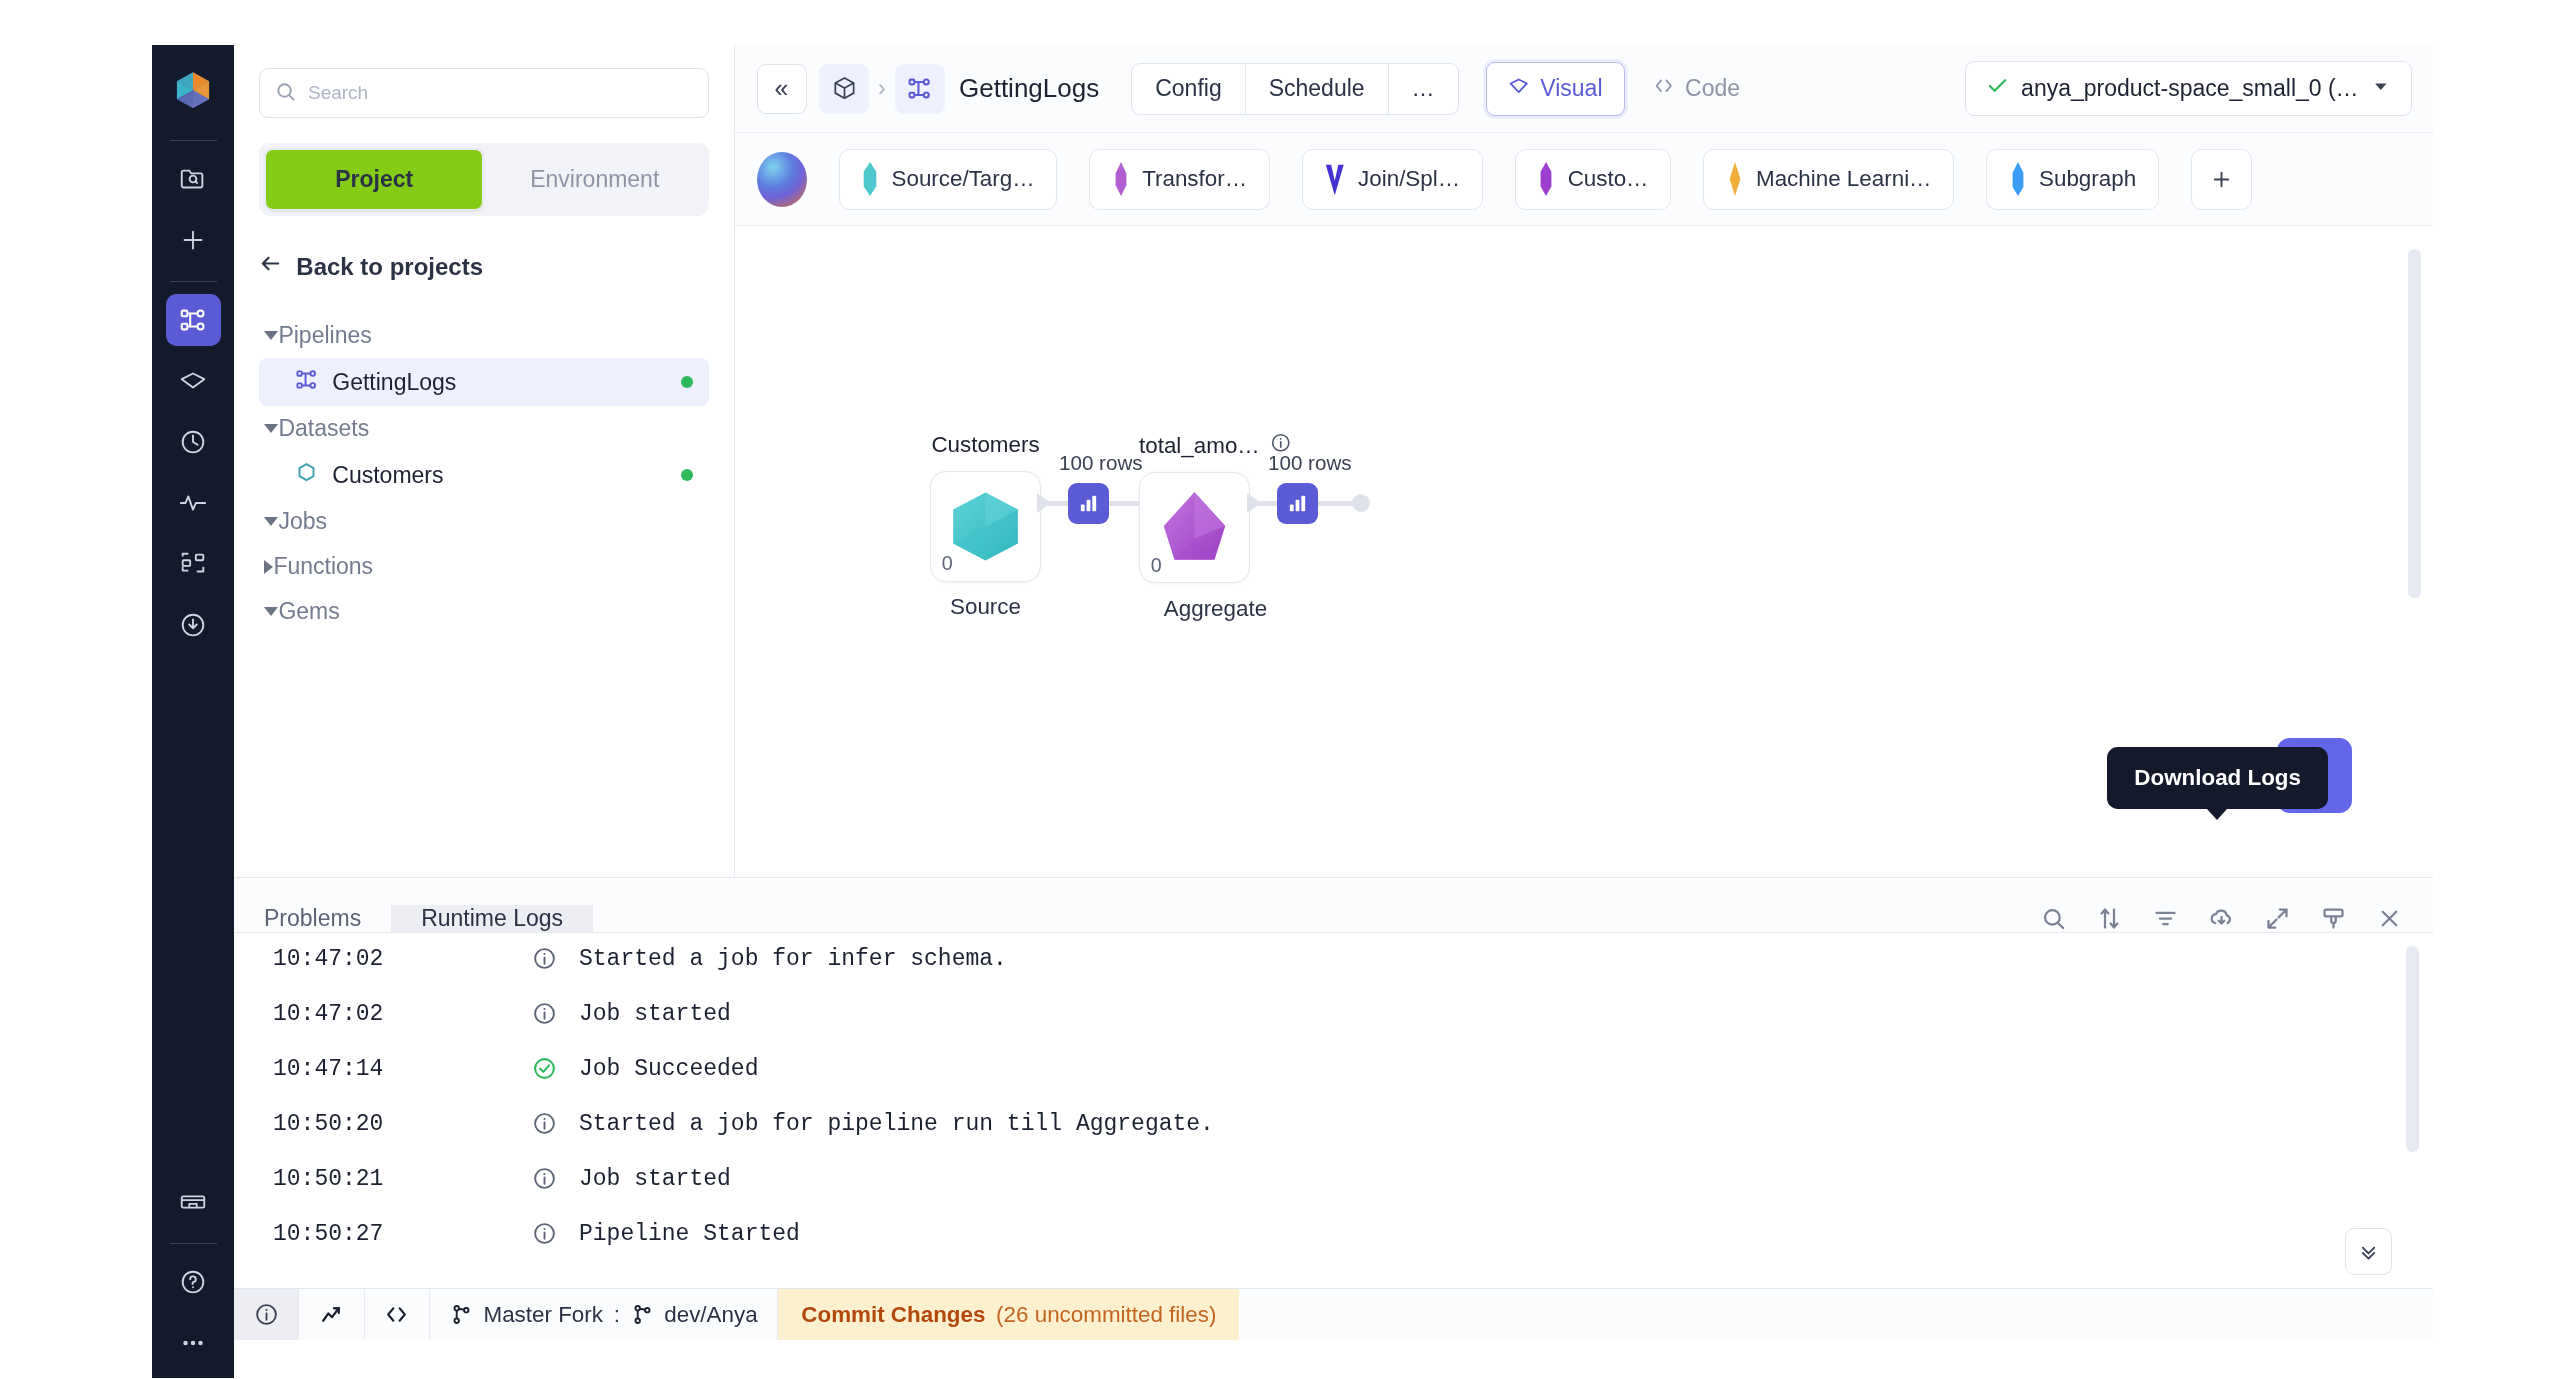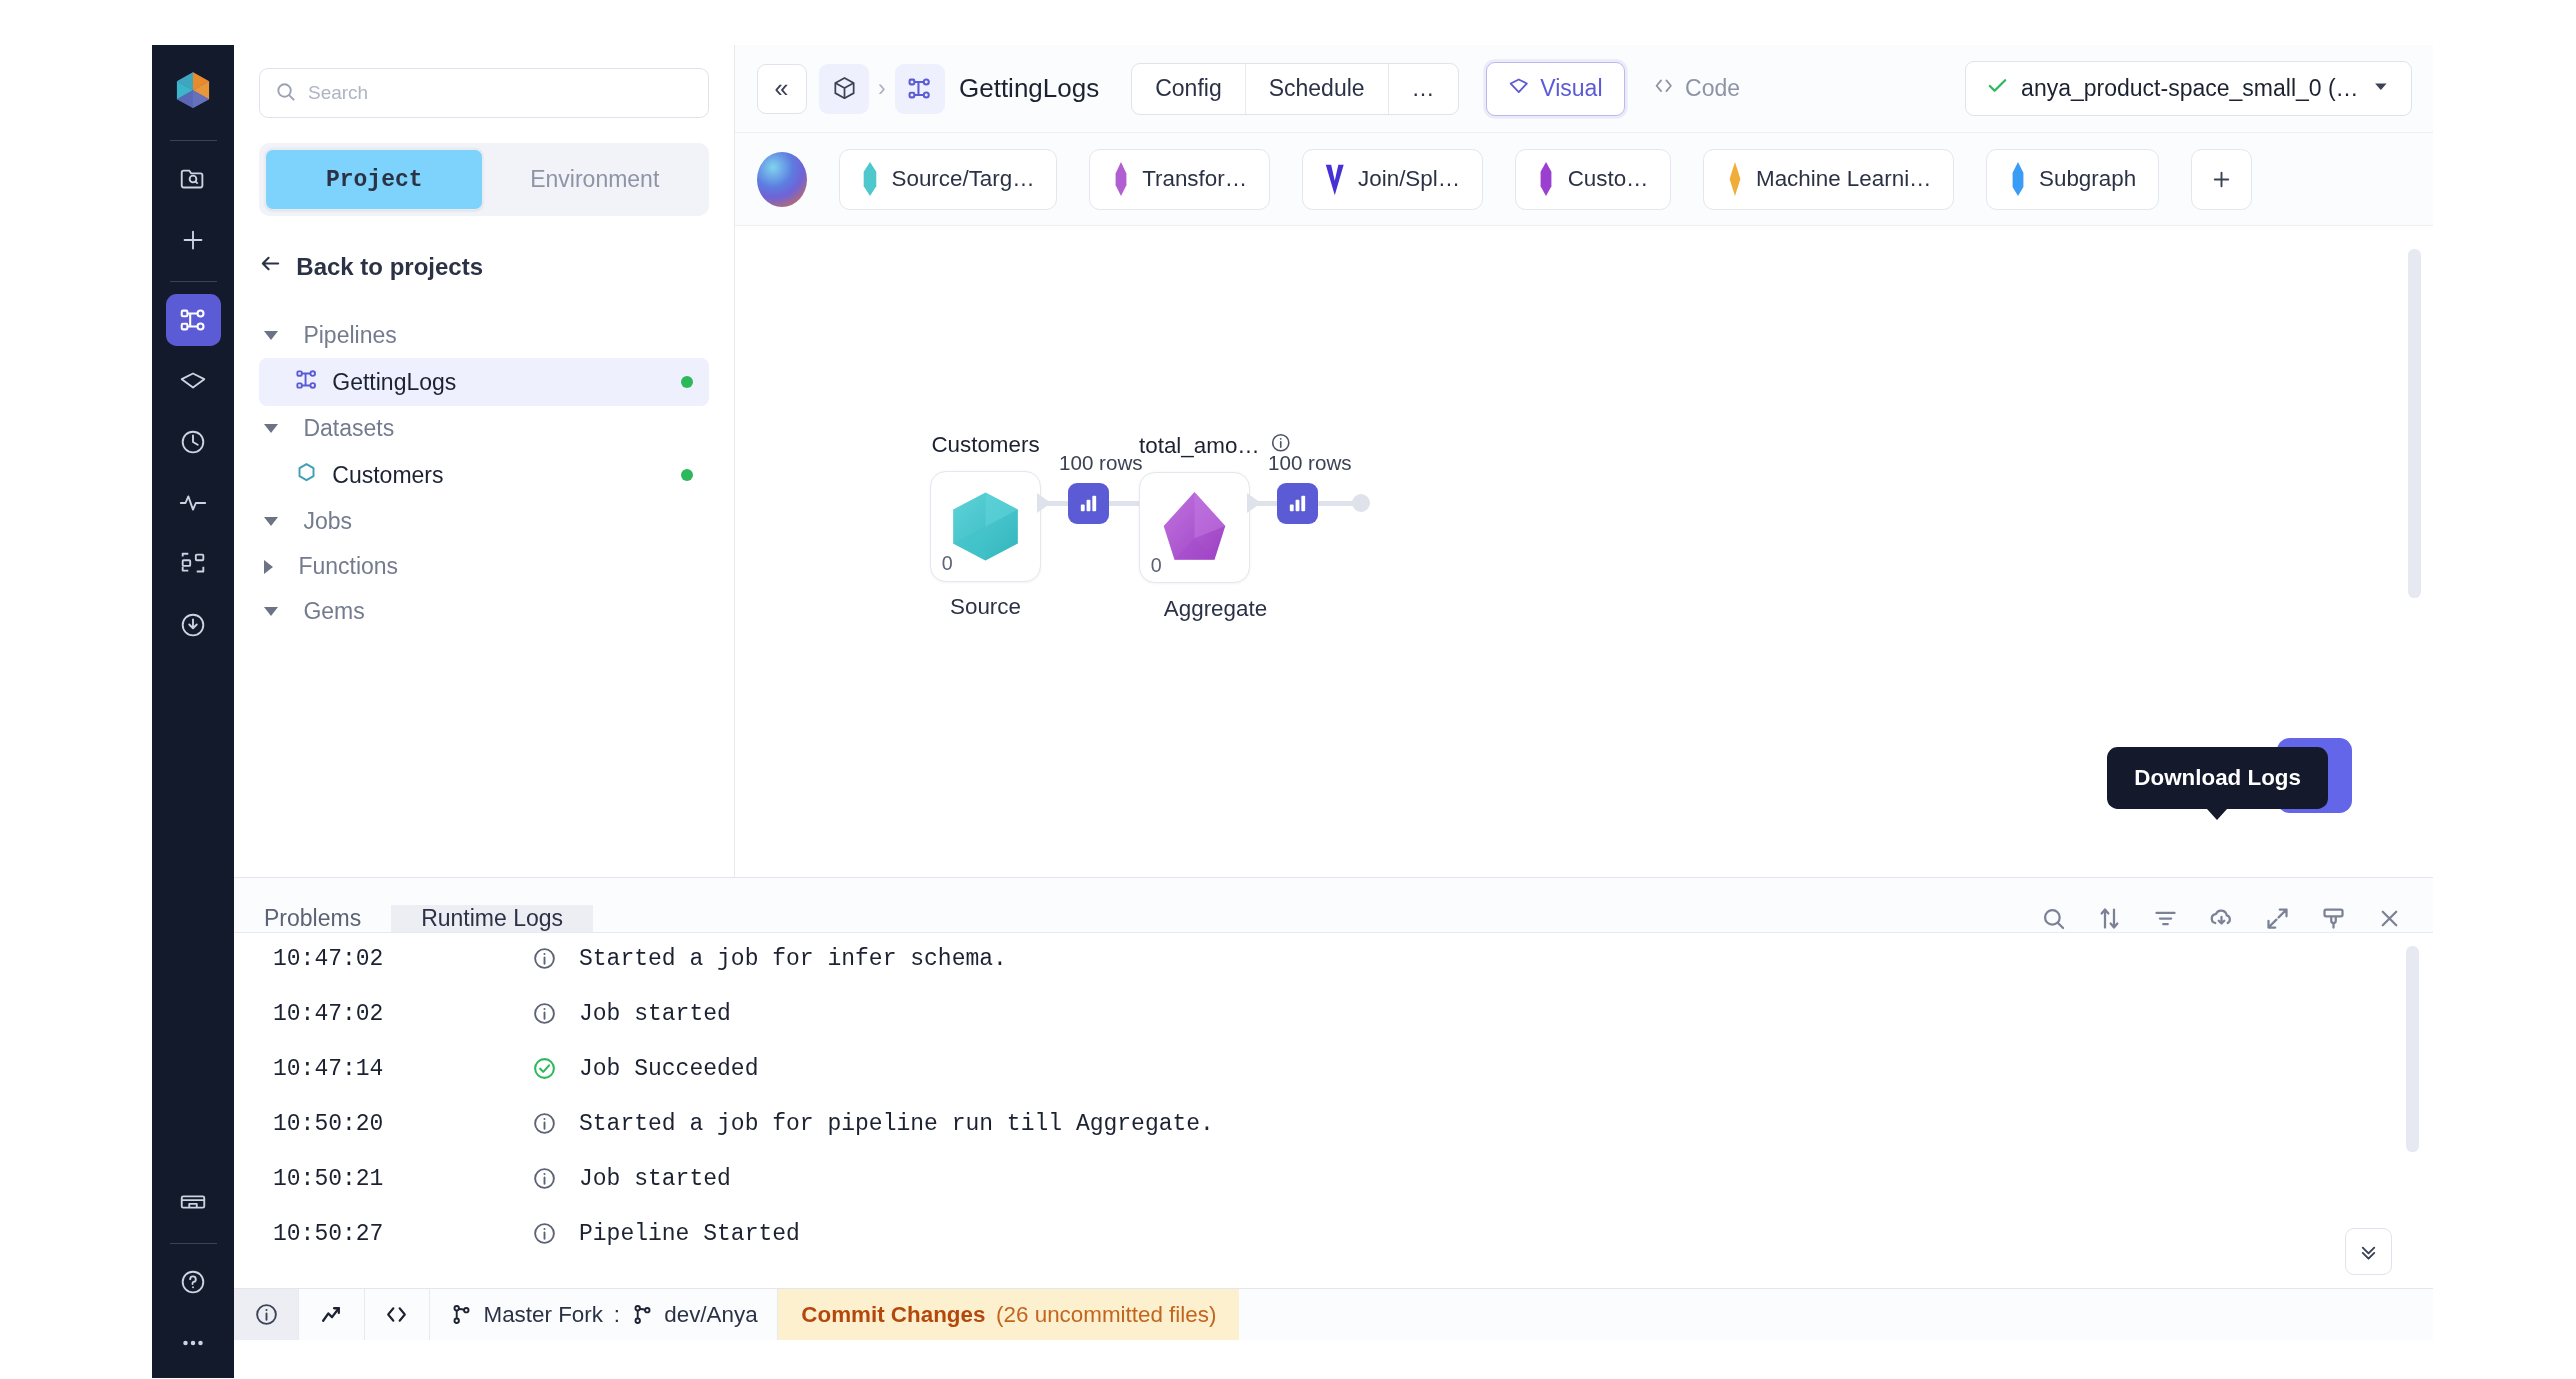--- a/index.html
+++ b/index.html
@@ -59,38 +59,37 @@
 
   .seg {
     margin-top: 25px; height: 73px; background: #f1f3f8;
     border-radius: 10.7px; padding: 6.3px; display: flex; gap: 3.6px;
   }
   .seg-item {
     flex: 1; display: flex; align-items: center; justify-content: center;
     font-size: 23px; color: #8d94a6; border-radius: 8px; cursor: pointer;
   }
   .seg-item.active {
-    background: #7dd3fc; color: #2b3245; font-weight: bold;
+    background: #84cc16; color: #2b3245; font-weight: bold;
     box-shadow: 0 0.9px 2.7px rgba(20,25,45,.10);
     border: 0.9px solid #e9ecf3;
-    font-family: Liberation Mono, monospace;
   }
 
   .back-row {
     margin-top: 36px; display: flex; align-items: center; gap: 14.3px;
     font-size: 24px; font-weight: bold; color: #2b3245; cursor: pointer;
   }
   .proj-row {
     margin-top: 39px; display: flex; align-items: center; gap: 14.3px;
     font-size: 24px; color: #2b3245; cursor: pointer;
   }
 
   .tree { margin-top: 32px; }
   .tree-group {
-    display: flex; align-items: center; gap: 25px;
+    display: flex; align-items: center; gap: 0;
     height: 45px; padding-left: 5.4px; font-size: 23px; color: #737b8e;
     cursor: pointer;
   }
   .tree-leaf {
     display: flex; align-items: center; gap: 14.3px;
     height: 48px; padding-left: 36px; padding-right: 16px;
     font-size: 23px; color: #1c2231; border-radius: 8px; cursor: pointer;
   }
   .tree-leaf.selected { background: #eef0fd; }
   .tree-leaf .leaf-label { flex: 1; }

